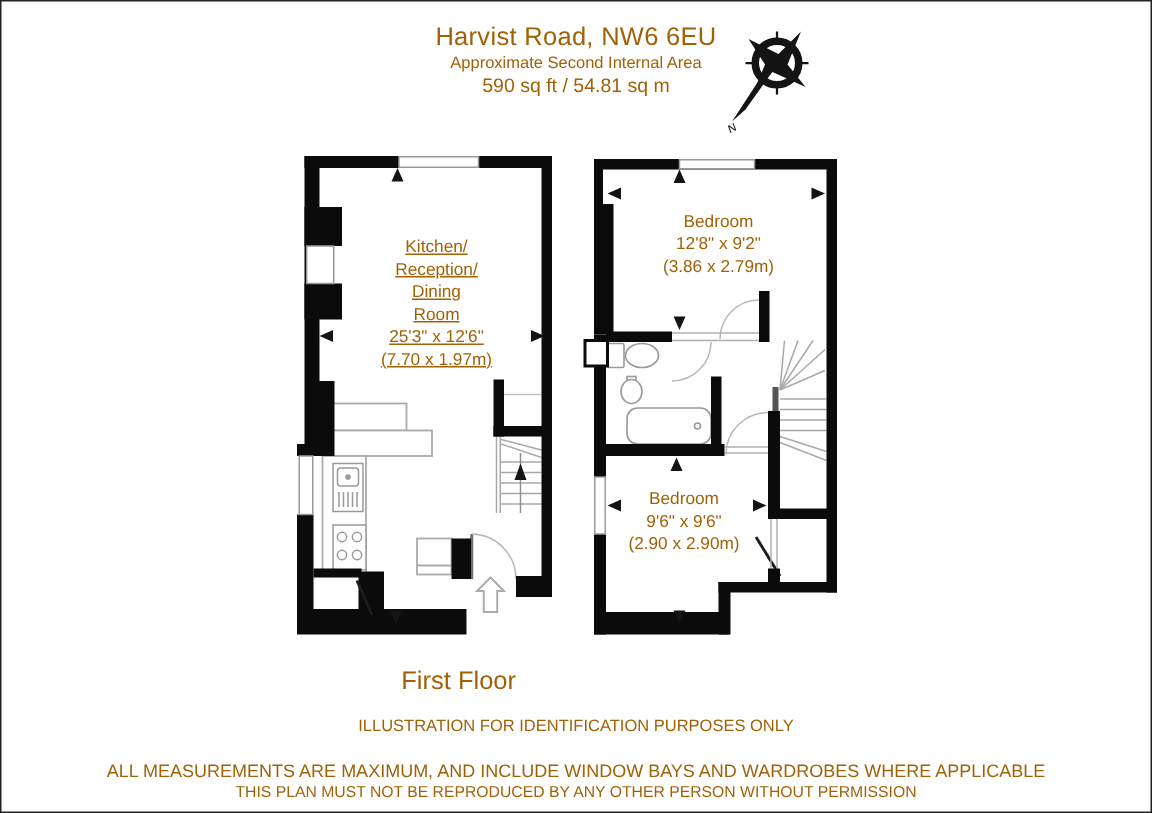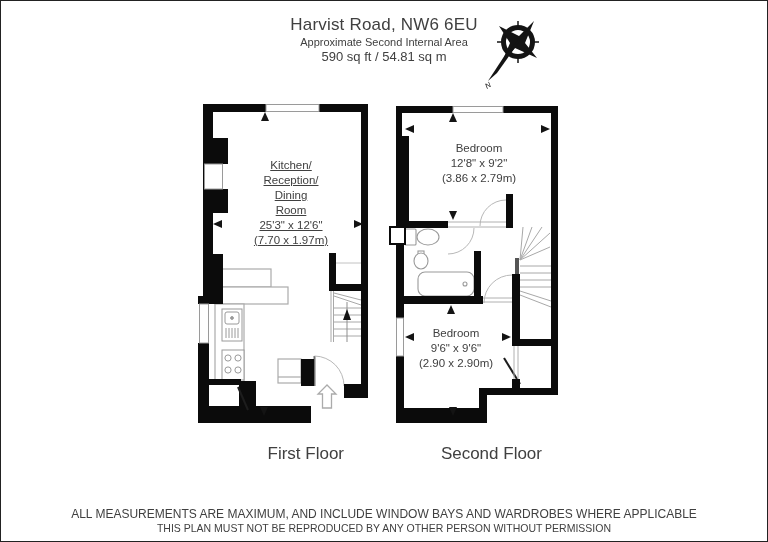--- a/index.html
+++ b/index.html
@@ -1,19 +1,19 @@
 <!DOCTYPE html>
 <html><head>
 <meta charset="utf-8">
 <style>
   html,body { margin:0; padding:0; background:#fff; }
   .page {
     position:relative; width:768px; height:542px; background:#ffffff;
     border:1px solid #222; box-sizing:border-box;
-    font-family:"Liberation Sans", sans-serif; color:#404040; overflow:hidden;
+    font-family:"Liberation Sans", sans-serif; color:#a16207; overflow:hidden;
   }
   .abs { position:absolute; }
   .ctr { left:0; right:0; text-align:center; }
   .title    { top:14px; font-size:17px; letter-spacing:.2px; }
   .subtitle { top:35px; font-size:11px; }
   .areaLine { top:48px; font-size:13px; }
   .roomLabel { text-align:center; line-height:15px; font-size:11.5px; }
   .kitchenLabel { left:235px; top:157px; width:110px;text-decoration:underline; }
   .bed1Label    { left:418px; top:140px; width:120px; }
   .bed2Label    { left:395px; top:325px; width:120px; }
@@ -228,17 +228,17 @@
     <div>(3.86 x 2.79m)</div>
   </div>
 
   <div class="abs roomLabel bed2Label">
     <div>Bedroom</div>
     <div>9'6" x 9'6"</div>
     <div>(2.90 x 2.90m)</div>
   </div>
 
   <div class="abs floorLabel floor1Label">First Floor</div>
-  <div class="abs floorLabel floor2Label">Second Floor</div>
+  <div class="abs ctr note">ILLUSTRATION FOR IDENTIFICATION PURPOSES ONLY</div>
   <div class="abs ctr disc1">ALL MEASUREMENTS ARE MAXIMUM, AND INCLUDE WINDOW BAYS AND WARDROBES WHERE APPLICABLE</div>
   <div class="abs ctr disc2">THIS PLAN MUST NOT BE REPRODUCED BY ANY OTHER PERSON WITHOUT PERMISSION</div>
 
 </div>
 
 </body></html>

